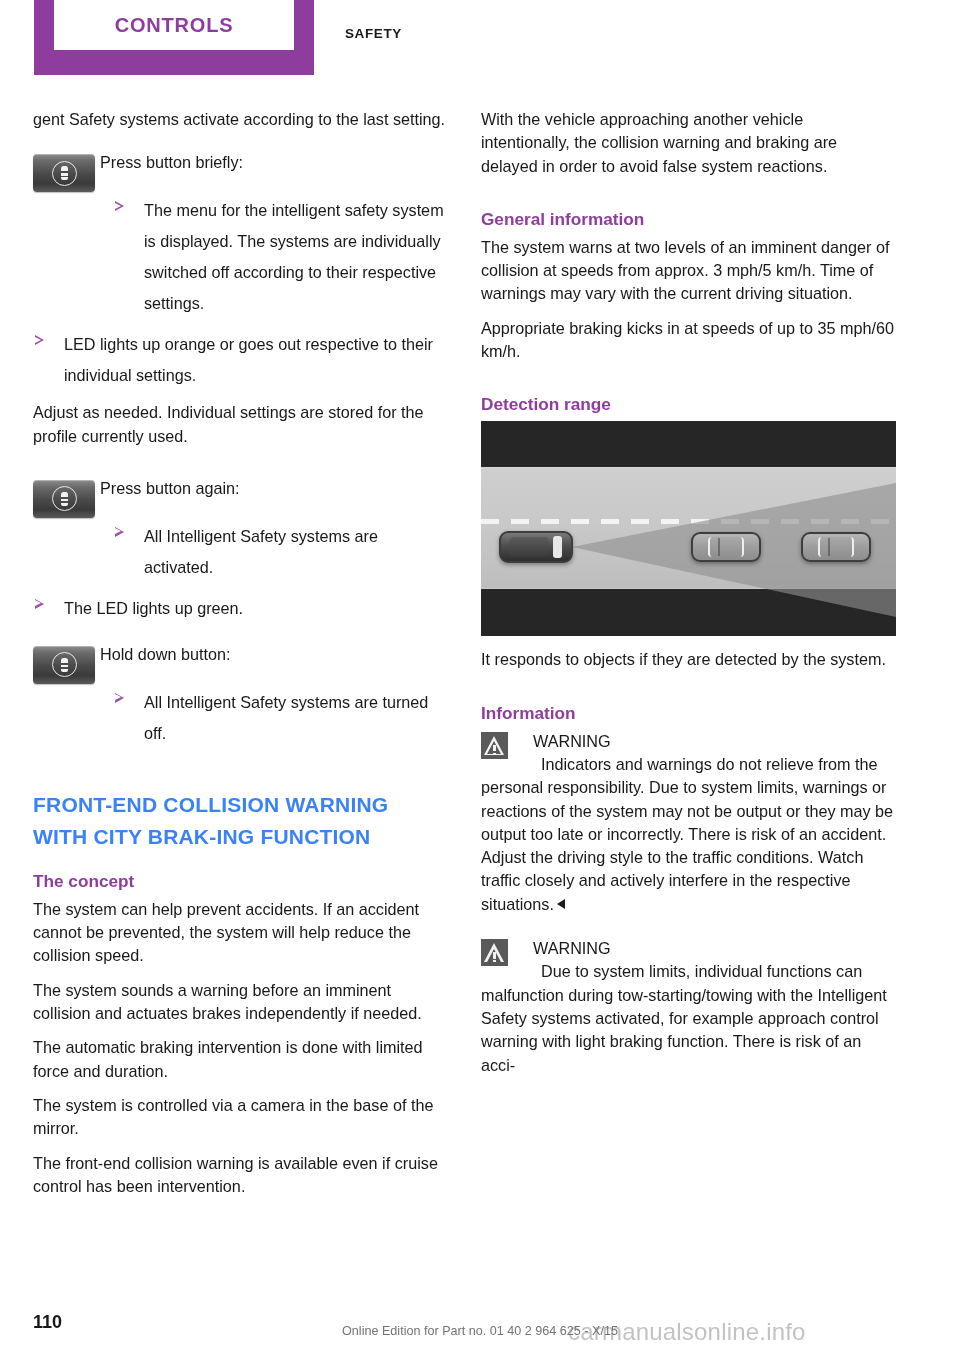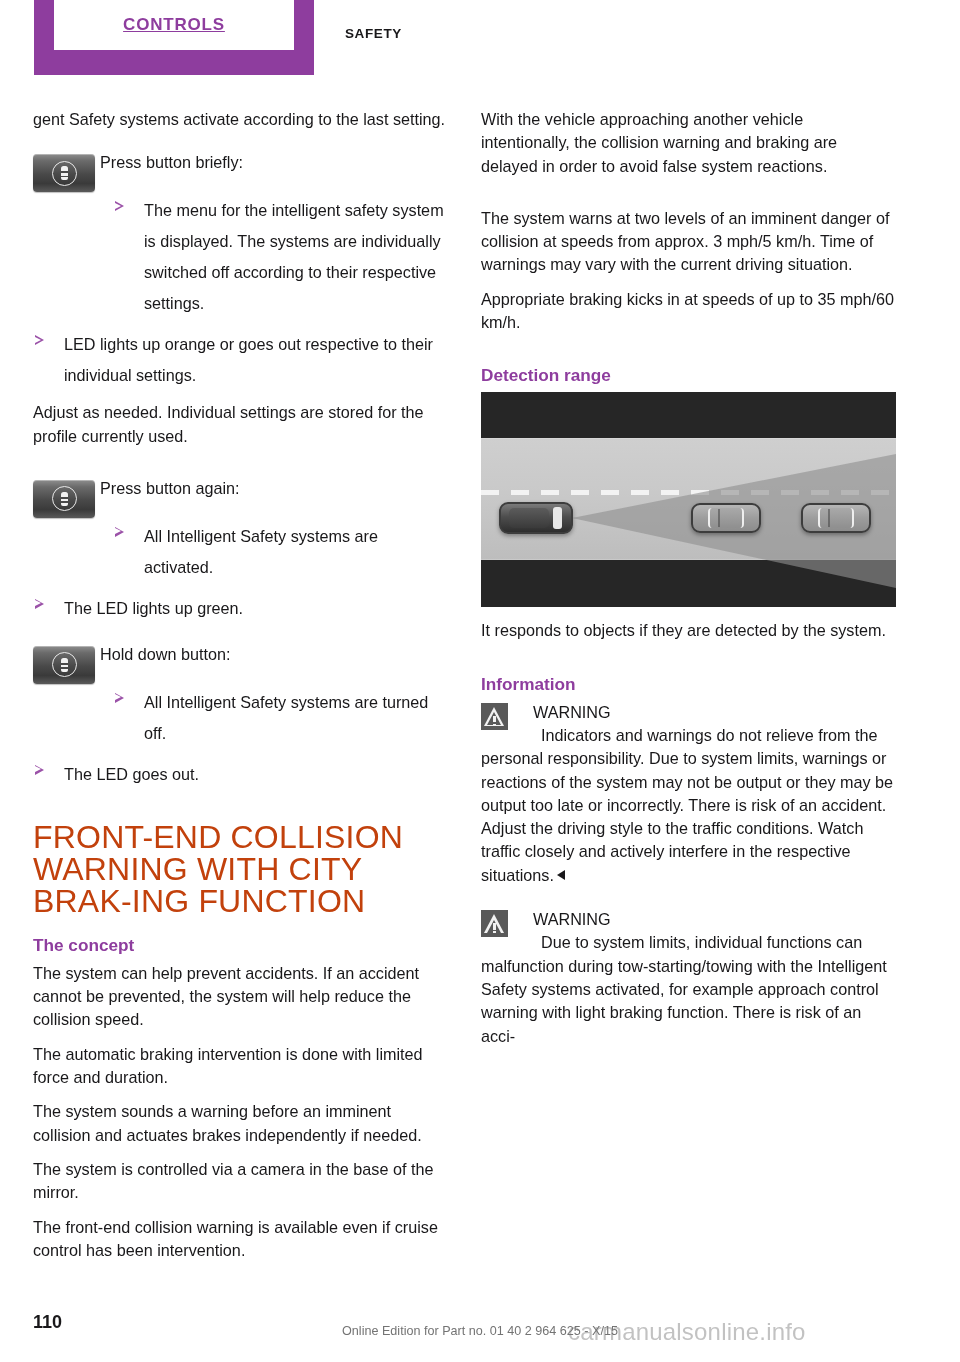--- a/index.html
+++ b/index.html
@@ -37,24 +37,23 @@
     left: 20px; top: 0;
     width: 240px;
     height: 50px;
     background: #ffffff;
     display: flex;
     align-items: center;
     justify-content: center;
   }
   .tab-active-label {
     color: #8e3d9e;
-    font-size: 17px;
+    font-size: 20px;
     font-weight: bold;
     letter-spacing: 0.8px;
-    text-decoration: underline;
   }
   .tab-inactive {
     position: absolute;
     left: 345px; top: 26px;
     color: #19181a;
     font-size: 13.5px;
     font-weight: bold;
     letter-spacing: 0.6px;
   }
 
@@ -70,23 +69,23 @@
   
   p.body {
     margin: 0 0 11px 0;
     font-size: 16.2px;
     line-height: 23.3px;
     color: #19181a;
   }
 
   h1.section-title {
     margin: 0 0 16px 0;
-    color: #c2410c;
-    font-size: 32px;
-    font-weight: normal;
+    color: #3b82f6;
+    font-size: 21px;
+    font-weight: bold;
     line-height: 32px;
     letter-spacing: 0.2px;
     text-transform: uppercase;
   }
   h2.sub-title {
     margin: 0 0 5px 0;
     color: #8e3d9e;
     font-size: 17.2px;
     font-weight: bold;
     line-height: 24px;
@@ -467,46 +466,41 @@
   </div>
   <ul class="bullets indent">
     <li>
       <span class="tri-outline"></span>
       <span>All Intelligent Safety systems are turned off.</span>
     </li>
   </ul>
 
   <div class="spacer-sm"></div>
 
-  <ul class="bullets">
-    <li>
-      <span class="tri-outline"></span>
-      <span>The LED goes out.</span>
-    </li>
-  </ul>
 
   <div class="spacer-lg"></div>
 
   <h1 class="section-title">FRONT-END COLLISION WARNING WITH CITY BRAK-ING FUNCTION</h1>
 
   <h2 class="sub-title">The concept</h2>
 
   <p class="body">The system can help prevent accidents. If an accident cannot be prevented, the system will help reduce the collision speed.</p>
+  <p class="body">The system sounds a warning before an imminent collision and actuates brakes independently if needed.</p>
   <p class="body">The automatic braking intervention is done with limited force and duration.</p>
-  <p class="body">The system sounds a warning before an imminent collision and actuates brakes independently if needed.</p>
   <p class="body">The system is controlled via a camera in the base of the mirror.</p>
   <p class="body">The front-end collision warning is available even if cruise control has been intervention.</p>
 </div>
 
 <div class="col col-right">
 
   <p class="body">With the vehicle approaching another vehicle intentionally, the collision warning and braking are delayed in order to avoid false system reactions.</p>
 
   <div class="spacer-md"></div>
 
+  <h2 class="sub-title">General information</h2>
   <p class="body">The system warns at two levels of an imminent danger of collision at speeds from approx. 3 mph/5 km/h. Time of warnings may vary with the current driving situation.</p>
   <p class="body">Appropriate braking kicks in at speeds of up to 35 mph/60 km/h.</p>
 
   <div class="spacer-md"></div>
 
   <h2 class="sub-title">Detection range</h2>
 
   <div class="figure">
     <div class="fig-shoulder-top"></div>
     <div class="fig-road"></div>

